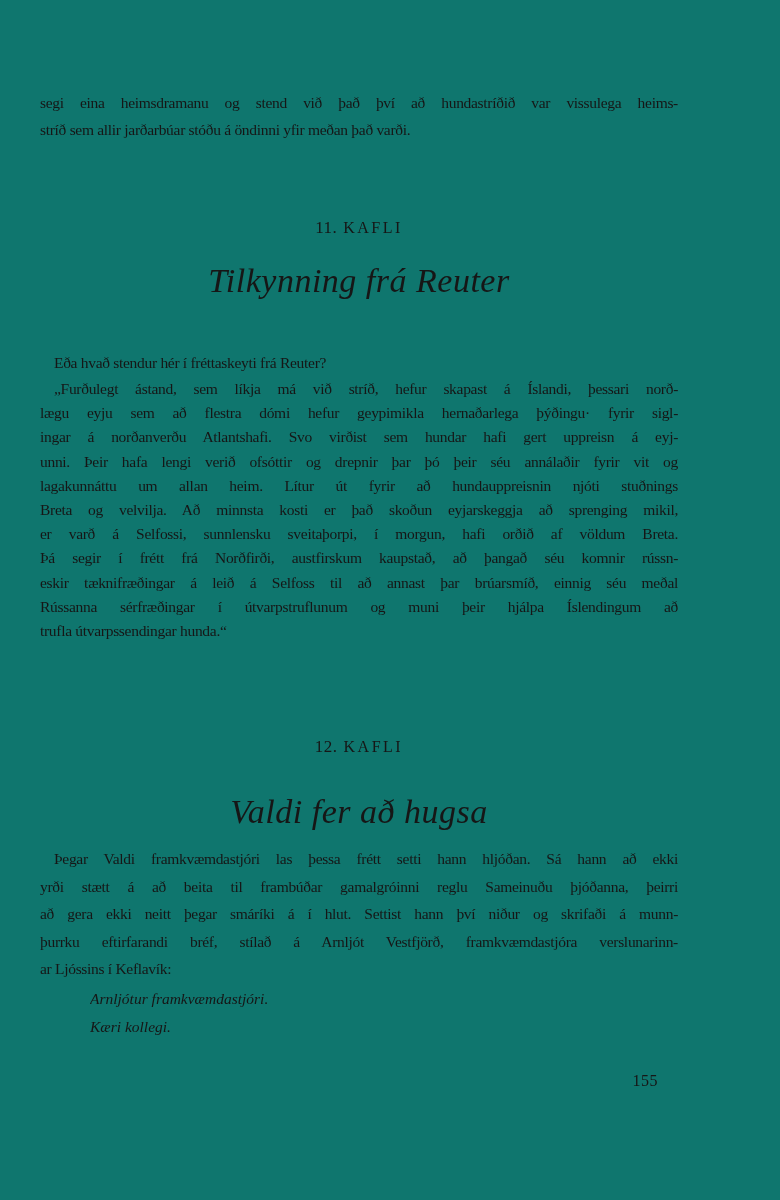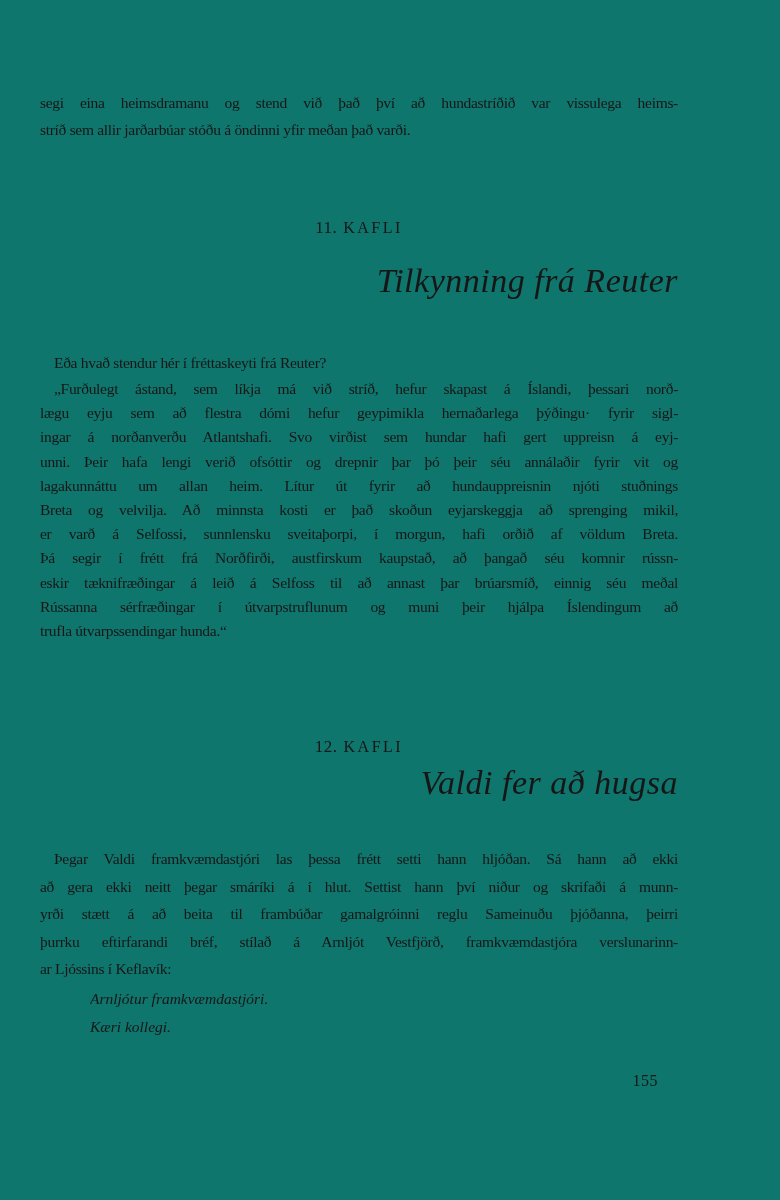--- a/index.html
+++ b/index.html
@@ -63,21 +63,21 @@
   .chapter-number {
     font-size: 17px;
     letter-spacing: 0.5px;
   }
   .chapter-label {
     font-size: 16px;
     letter-spacing: 2.5px;
     margin-left: 6px;
   }
   .chapter-title {
-    text-align: right;
+    text-align: center;
     font-style: italic;
     font-size: 34px;
     letter-spacing: 0.5px;
     line-height: 44px;
     font-weight: 400;
   }
 
   .letter-block {
     margin-left: 50px;
     font-style: italic;
@@ -123,26 +123,26 @@
         <div class="pline" style="--lh: 24.2px;">er varð á Selfossi, sunnlensku sveitaþorpi, í morgun, hafi orðið af völdum Breta.</div>
         <div class="pline" style="--lh: 24.2px;">Þá segir í frétt frá Norðfirði, austfirskum kaupstað, að þangað séu komnir rússn-</div>
         <div class="pline" style="--lh: 24.2px;">eskir tæknifræðingar á leið á Selfoss til að annast þar brúarsmíð, einnig séu meðal</div>
         <div class="pline" style="--lh: 24.2px;">Rússanna sérfræðingar í útvarpstruflunum og muni þeir hjálpa Íslendingum að</div>
         <div class="pline lastline" style="--lh: 24.2px;">trufla útvarpssendingar hunda.“</div>
       </div>
 
     <div class="block chapter-heading" style="top:736px;">
       <span class="chapter-number">12.</span><span class="chapter-label">KAFLI</span>
     </div>
-    <div class="block chapter-title" style="top:761px;font-style:italic;">Valdi fer að hugsa</div>
+    <div class="block chapter-title" style="top:790px;font-style:italic;">Valdi fer að hugsa</div>
 
     <div class="block" style="top:845px;">
         <div class="pline indent" style="--lh: 27.5px;">Þegar Valdi framkvæmdastjóri las þessa frétt setti hann hljóðan. Sá hann að ekki</div>
+        <div class="pline" style="--lh: 27.5px;">yrði stætt á að beita til frambúðar gamalgróinni reglu Sameinuðu þjóðanna, þeirri</div>
         <div class="pline" style="--lh: 27.5px;">að gera ekki neitt þegar smáríki á í hlut. Settist hann því niður og skrifaði á munn-</div>
-        <div class="pline" style="--lh: 27.5px;">yrði stætt á að beita til frambúðar gamalgróinni reglu Sameinuðu þjóðanna, þeirri</div>
         <div class="pline" style="--lh: 27.5px;">þurrku eftirfarandi bréf, stílað á Arnljót Vestfjörð, framkvæmdastjóra verslunarinn-</div>
         <div class="pline lastline" style="--lh: 27.5px;">ar Ljóssins í Keflavík:</div>
       </div>
 
     <div class="block plain letter-block" style="top:985px;">
         <div class="pline" style="--lh: 28px;">Arnljótur framkvæmdastjóri.</div>
         <div class="pline lastline" style="--lh: 28px;">Kæri kollegi.</div>
       </div>
 
     <div class="page-number">155</div>

